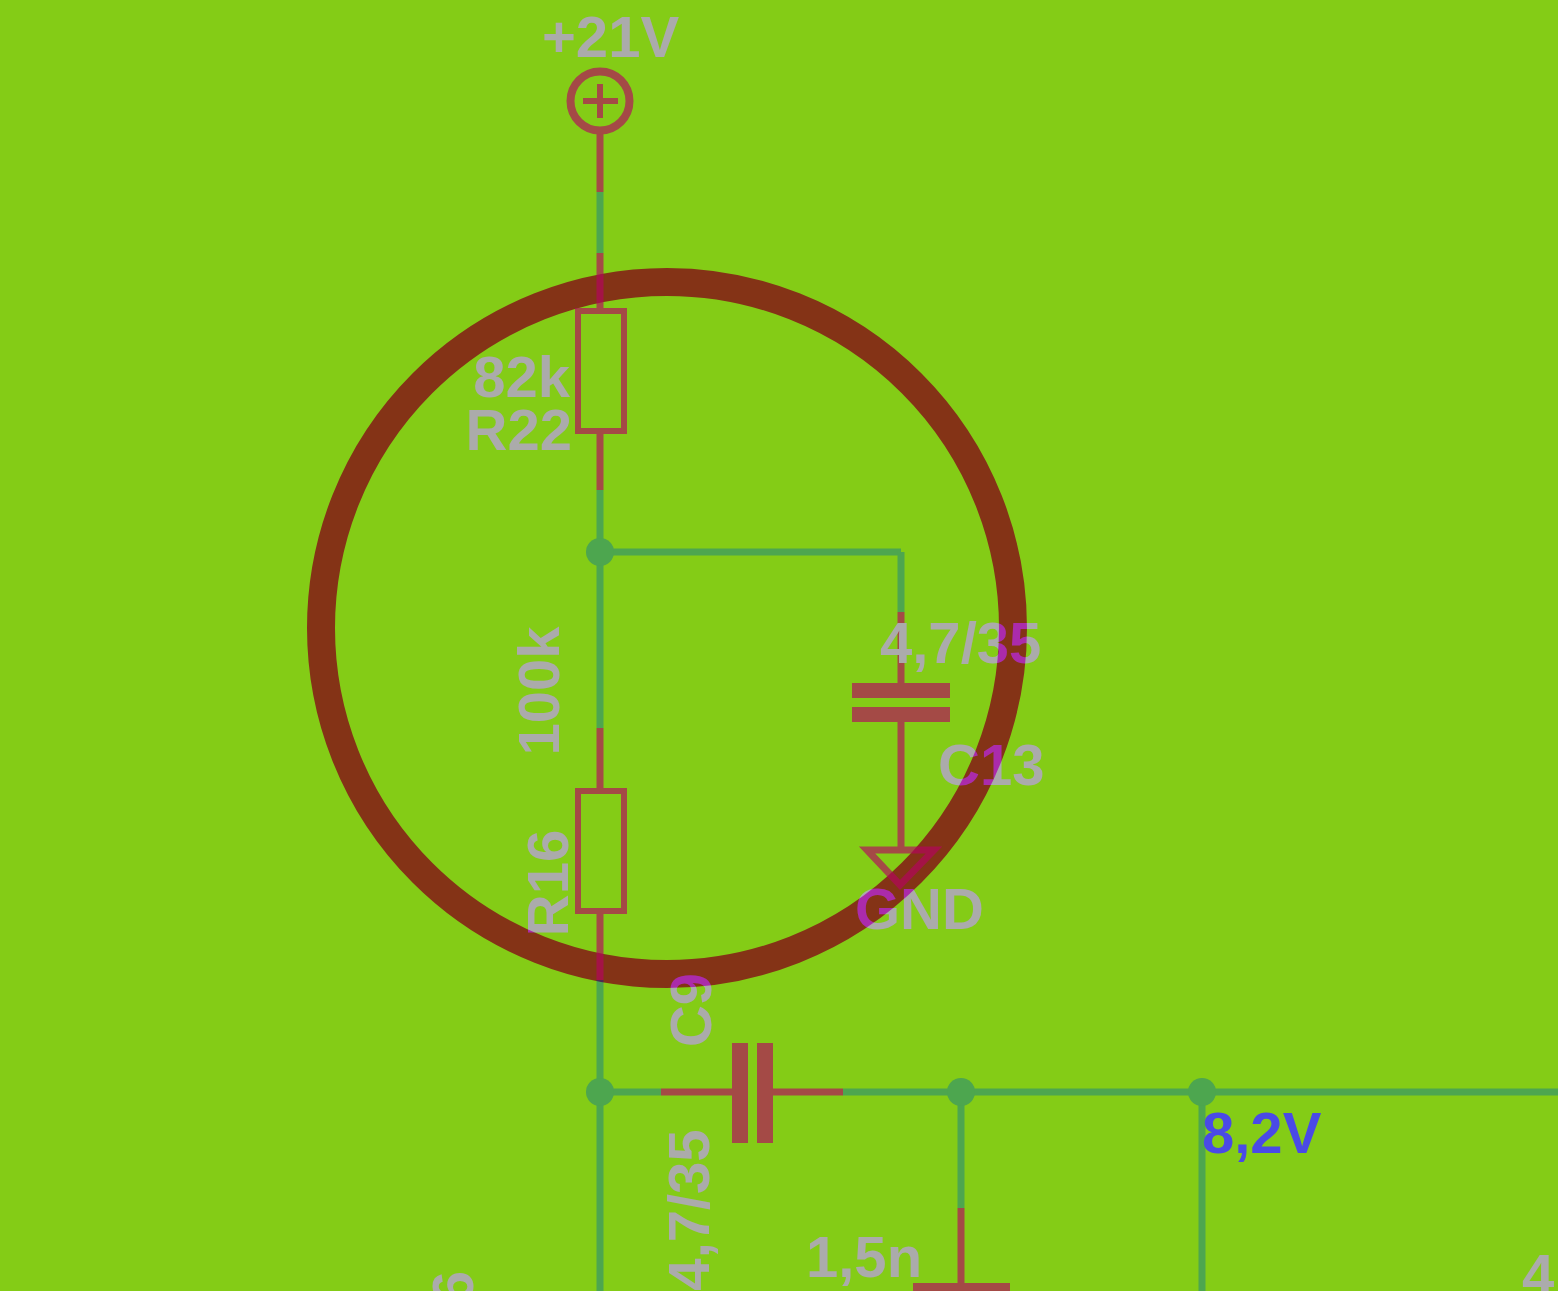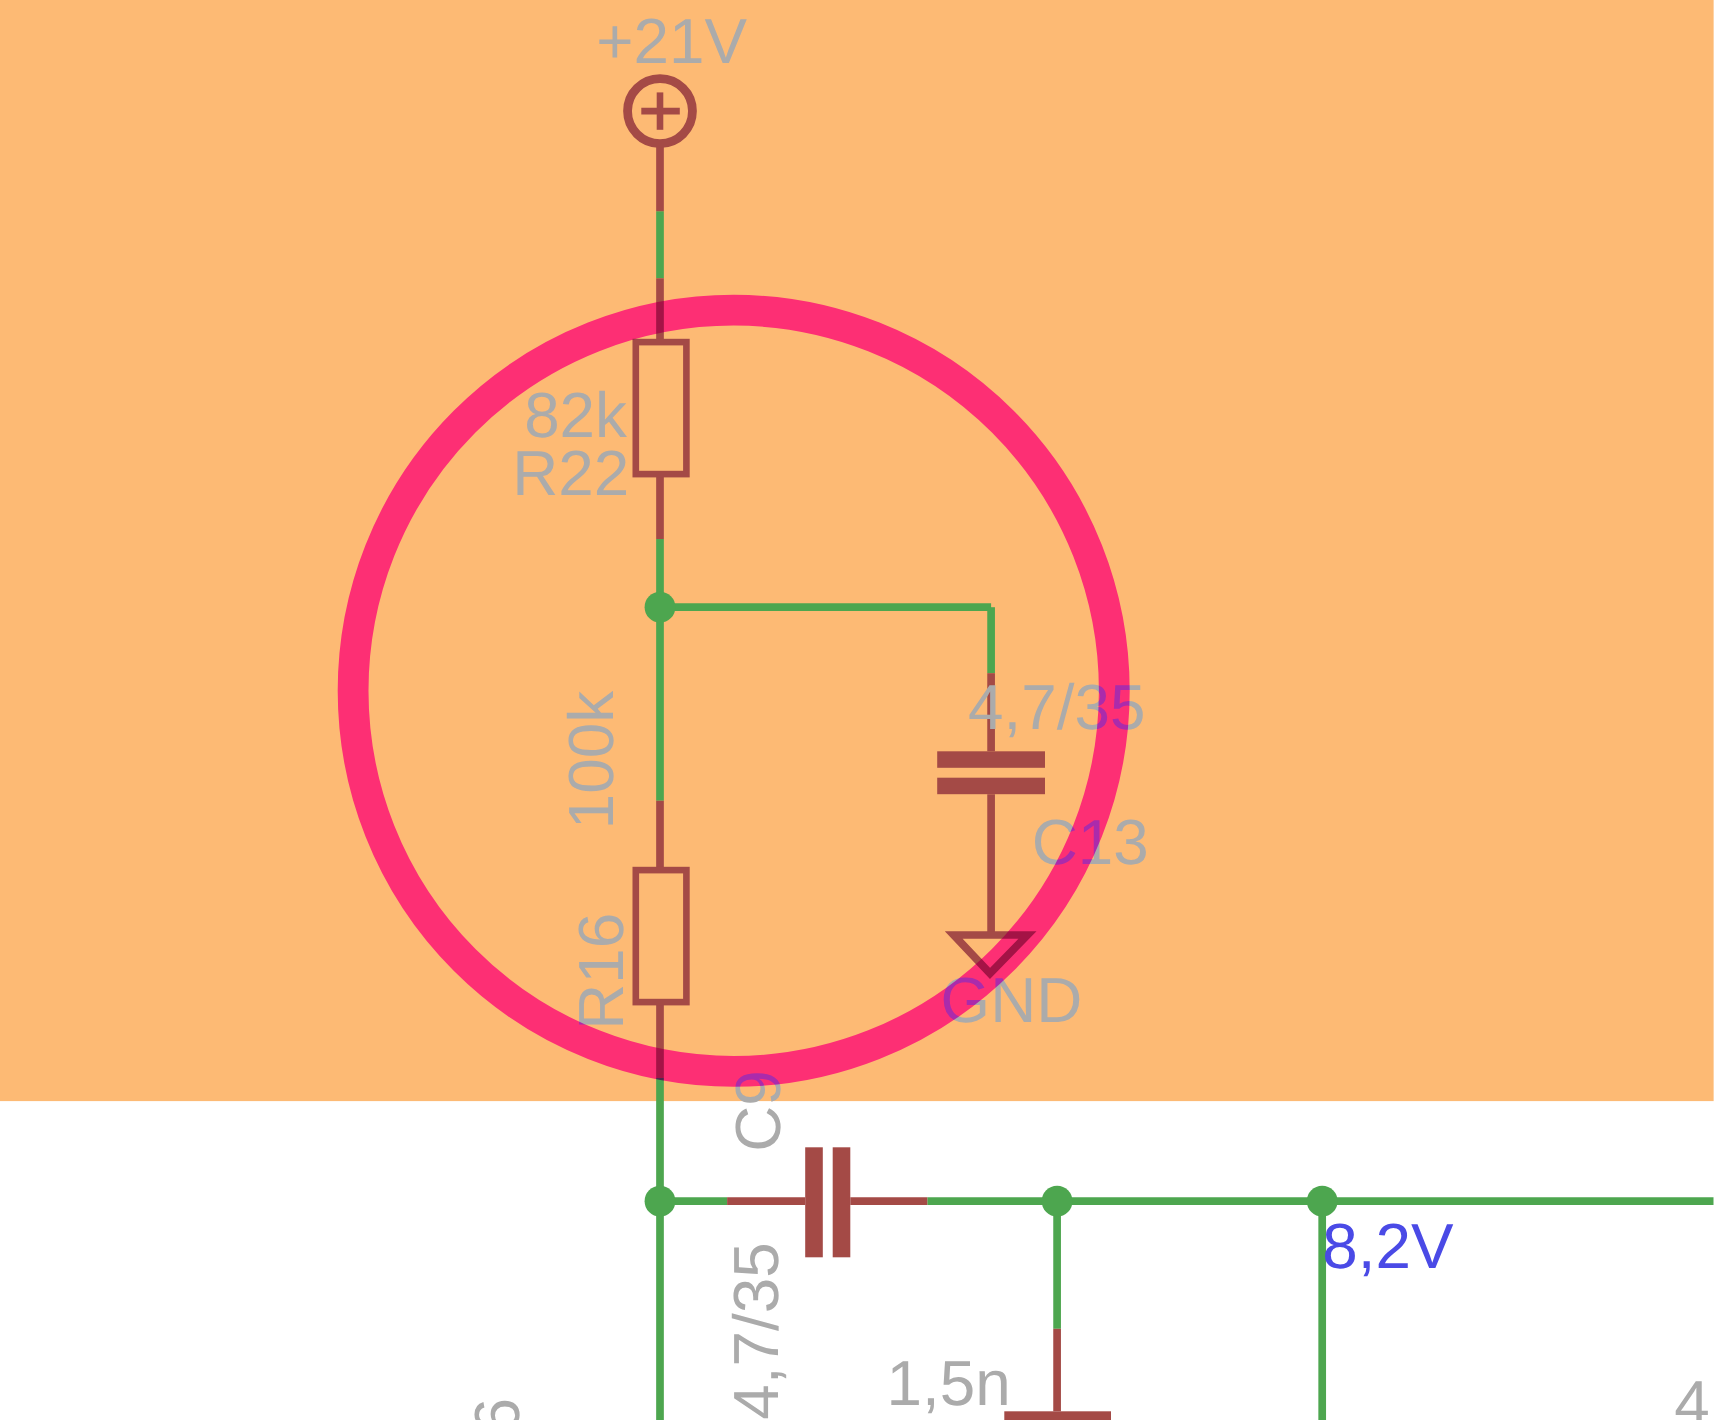--- a/index.html
+++ b/index.html
@@ -6,22 +6,23 @@
     margin: 0;
     padding: 0;
     background: #ffffff;
     width: 1558px;
     height: 1291px;
     overflow: hidden;
   }
   .canvas {
     position: relative;
     width: 1558px;
-    height: 1001px;
-    background: #fdba74;
+    height: 1291px;
+    background: #84cc16;
+    font-weight: bold;
   }
   svg {
     display: block;
   }
   svg text {
     font-family: "Liberation Sans", "DejaVu Sans", sans-serif;
     font-size: 58px;
   }
   .annotation-circle {
     mix-blend-mode: multiply;

